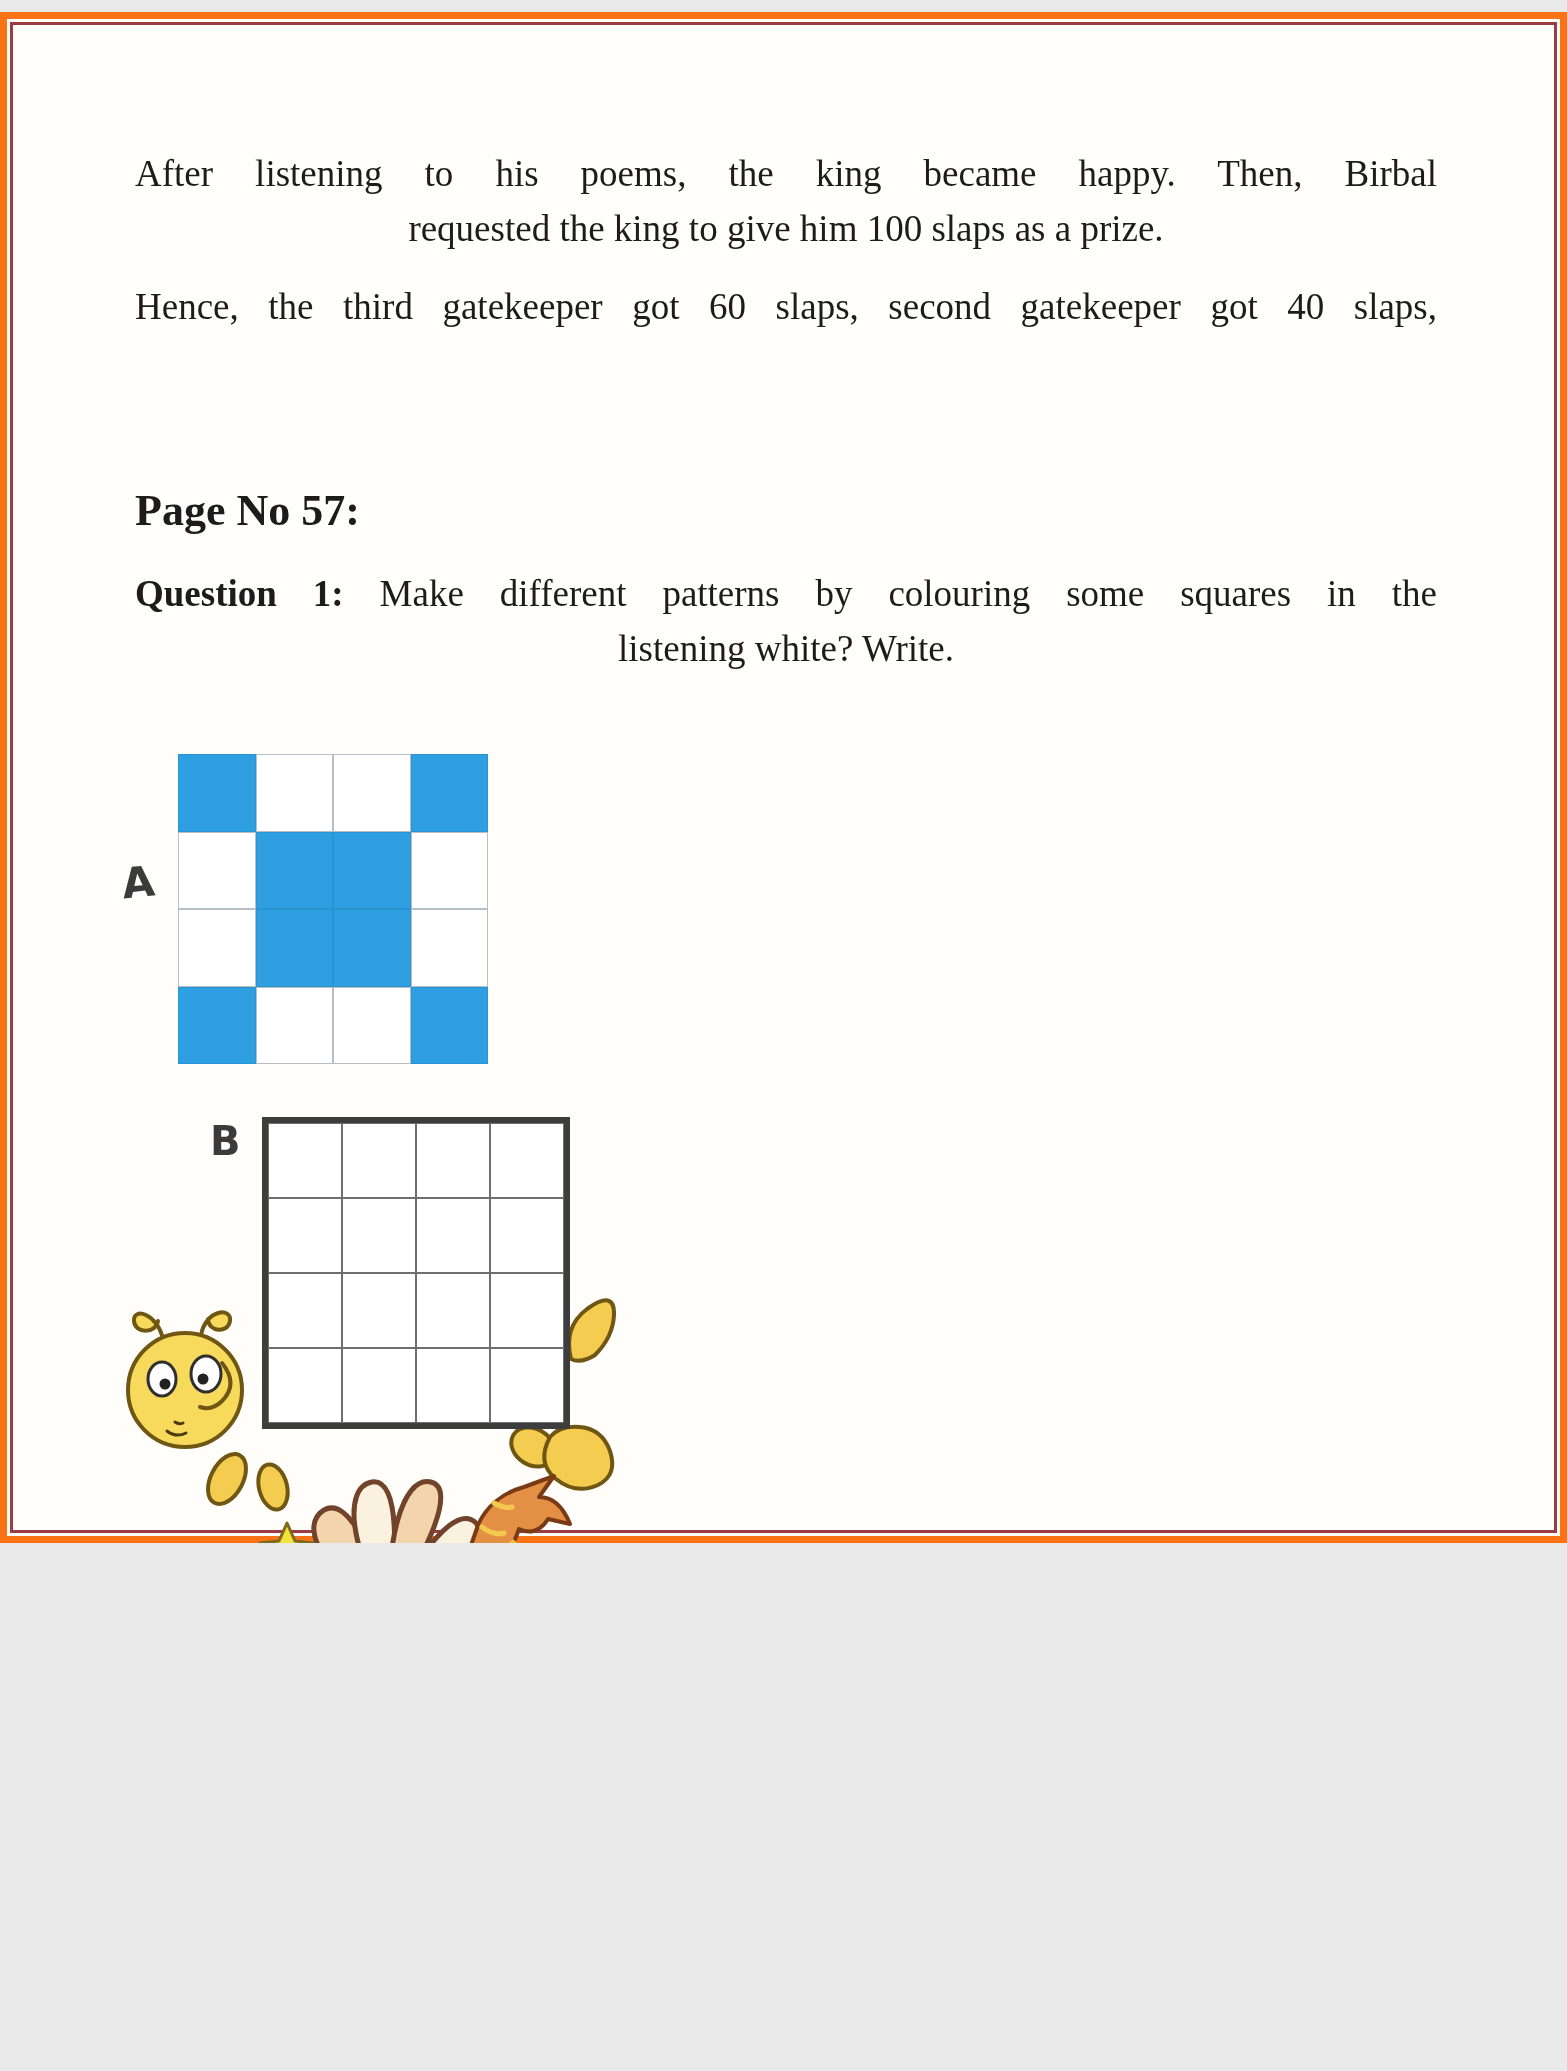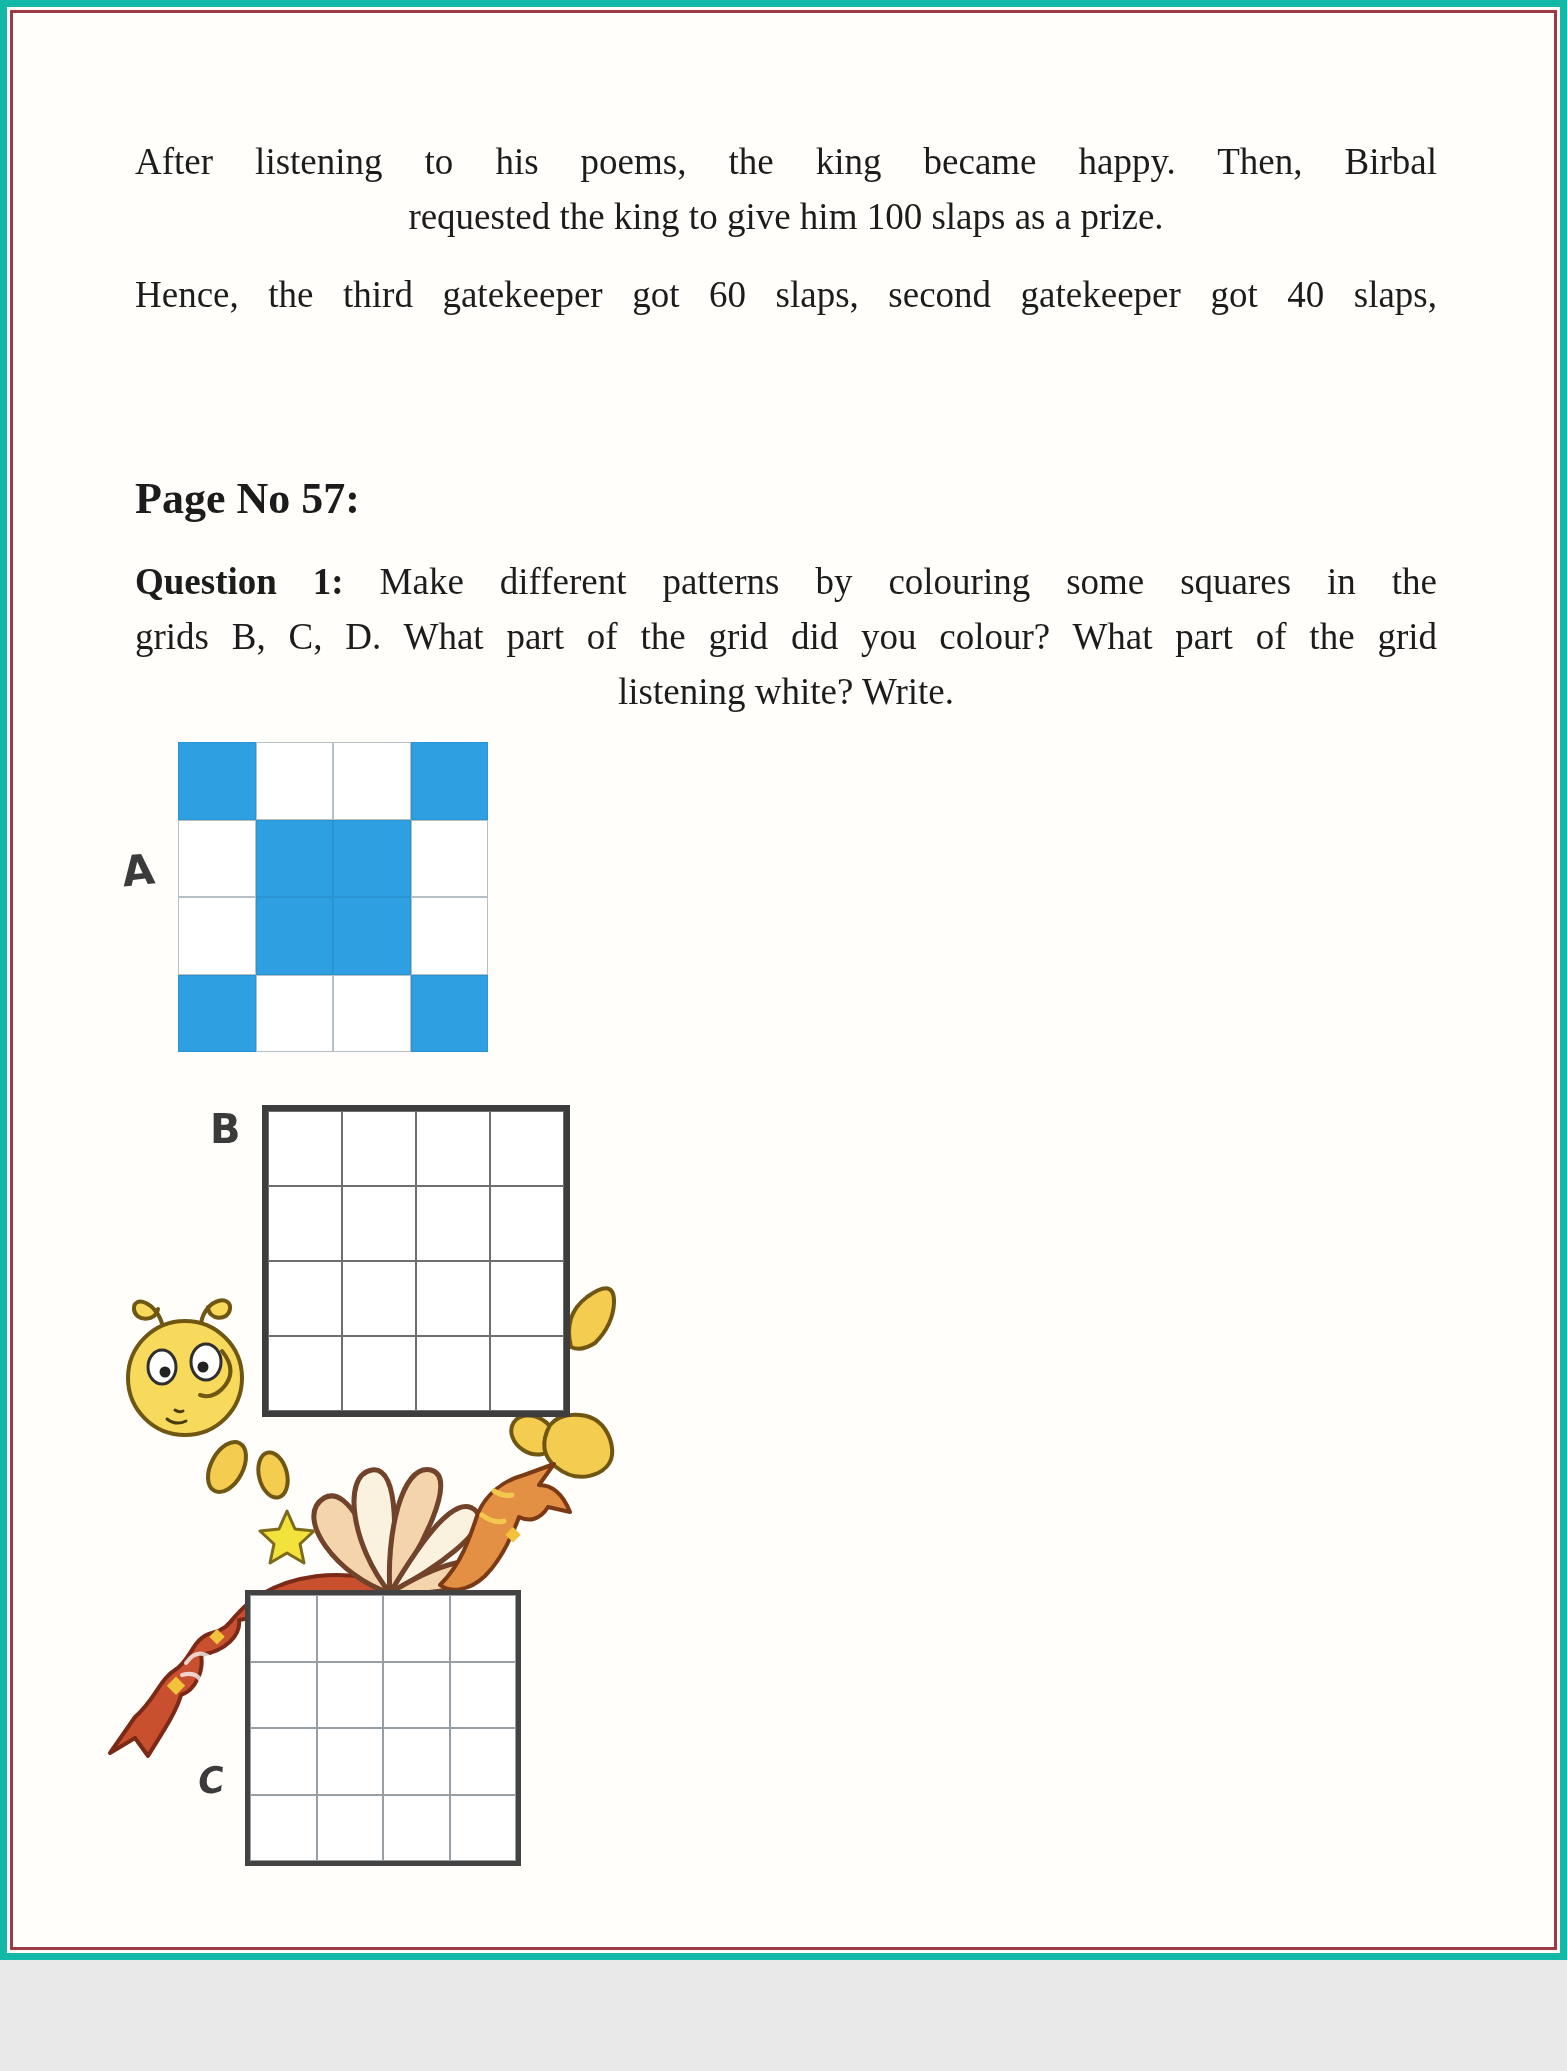--- a/index.html
+++ b/index.html
@@ -1,21 +1,22 @@
 <!DOCTYPE html>
 <html><head>
 <meta charset="utf-8">
 <style>
   html,body{margin:0;padding:0;background:#e9e9e9;}
   .page{
     position:relative;
-    width:1567px;height:1960px;
-    background:#14b8a6;
+    width:1567px;height:1531px;
+    background:#f97316;
     font-family:"Liberation Serif", serif;
     overflow:hidden;
+    margin-top:12px;
   }
   .frame-white{position:absolute;inset:7px;background:#fffefa;}
   .frame-line{position:absolute;inset:10px;border:3px solid #9c3b41;background:#fffefa;}
   .content{position:absolute;inset:0;color:#1c1c1c;}
   .para{
     position:absolute;left:135px;width:1302px;
     font-size:37px;line-height:55px;color:#1c1c1c;
   }
   .jline{text-align:justify;text-align-last:justify;}
   .lline{text-align:center;}
@@ -70,21 +71,20 @@
     </div>
 
     <div class="para" style="top:267px">
       <div class="jline">Hence, the third gatekeeper got 60 slaps, second gatekeeper got 40 slaps,</div>
     </div>
 
     <div class="heading" style="top:473px">Page No 57:</div>
 
     <div class="para" style="top:554px">
       <div class="jline"><span class="bold">Question 1:</span><span> Make different patterns by colouring some squares in the</span></div>
-      <div class="jline">grids B, C, D. What part of the grid did you colour? What part of the grid</div>
       <div class="lline">listening white? Write.</div>
     </div>
 
     <div class="grid grid-a">
         <div class="cell filled" style="background: rgb(46, 159, 224);"></div>
         <div class="cell"></div>
         <div class="cell"></div>
         <div class="cell filled" style="background: rgb(46, 159, 224);"></div>
         <div class="cell"></div>
         <div class="cell filled" style="background: rgb(46, 159, 224);"></div>

